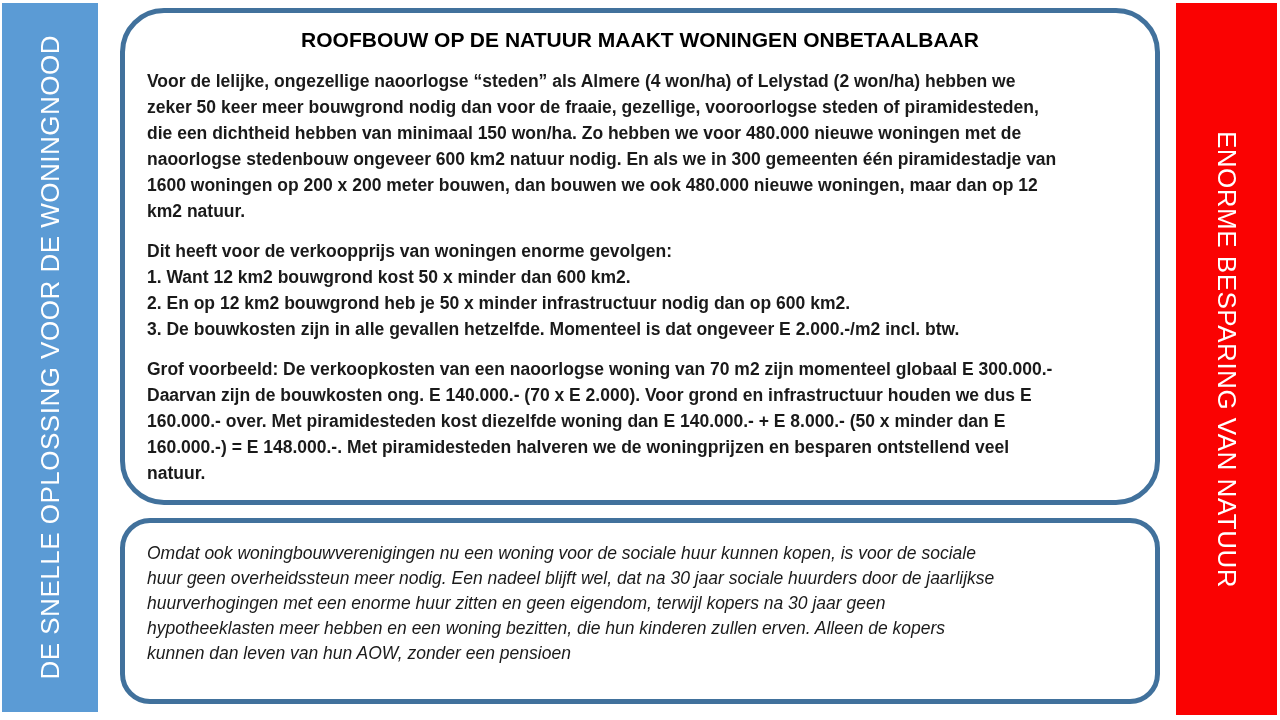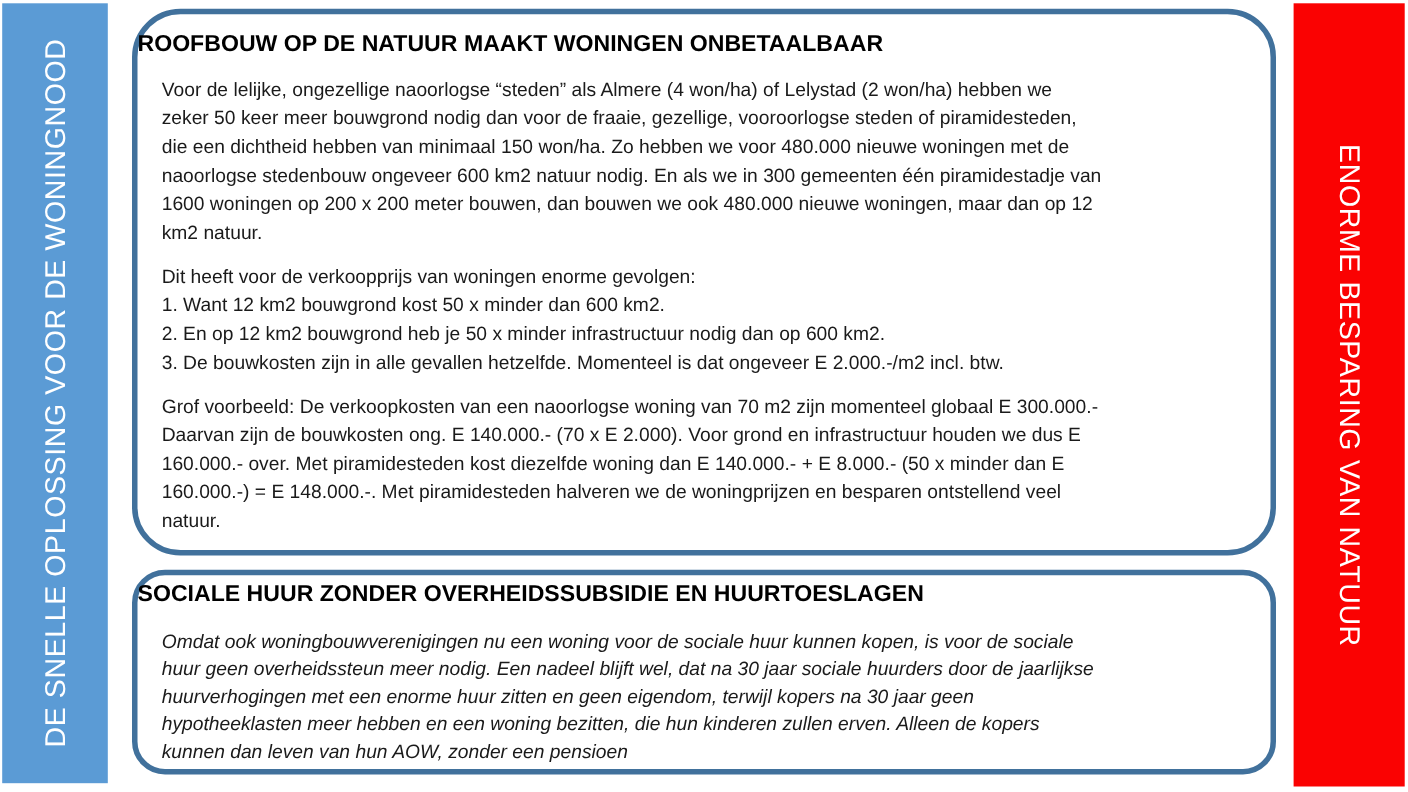--- a/index.html
+++ b/index.html
@@ -32,30 +32,30 @@
     position: absolute;
     left: 120px;
     width: 1040px;
     background: #ffffff;
     border: 5px solid #41719C;
     box-sizing: border-box;
   }
   .panel-top    { top: 8px;   height: 497px; border-radius: 44px; }
   .panel-bottom { top: 518px; height: 186px; border-radius: 30px; }
   .panel-title {
-    text-align: left;
+    text-align: center;
     font-weight: bold;
     font-size: 21px;
     line-height: 26px;
     color: #000000;
   }
   .panel-top    .panel-title { margin-top: 14px; }
   .panel-bottom .panel-title { margin-top: 4px; }
   .panel-body { padding: 0 20px 0 22px; }
-  .panel-top    .panel-body { margin-top: 15px; }
+  .panel-top    .panel-body { margin-top: 15px; font-weight: bold; }
   .panel-bottom .panel-body { margin-top: 18px; font-style: italic; }
   .para {
     margin: 0 0 14px 0;
     font-size: 17.5px;
     line-height: 26px;
     white-space: pre-line;
   }
   .panel-bottom .para { line-height: 25px; }
 </style>
 </head>
@@ -82,21 +82,20 @@
 3. De bouwkosten zijn in alle gevallen hetzelfde. Momenteel is dat ongeveer E 2.000.-/m2 incl. btw.</p>
       <p class="para">Grof voorbeeld: De verkoopkosten van een naoorlogse woning van 70 m2 zijn momenteel globaal  E 300.000.-
 Daarvan zijn de bouwkosten ong. E 140.000.- (70 x E 2.000). Voor grond en infrastructuur houden we dus E
 160.000.- over. Met piramidesteden kost diezelfde woning dan E 140.000.- + E 8.000.- (50 x minder dan E
 160.000.-) = E 148.000.-. Met piramidesteden halveren we de woningprijzen en besparen ontstellend veel
 natuur.</p>
     </div>
   </div>
 
   <div class="panel panel-bottom">
-    <div class="panel-title">SOCIALE HUUR ZONDER OVERHEIDSSUBSIDIE EN HUURTOESLAGEN</div>
     <div class="panel-body">
       <p class="para">Omdat ook woningbouwverenigingen nu een woning voor de sociale huur kunnen kopen, is voor de sociale
 huur geen overheidssteun meer nodig. Een nadeel blijft wel, dat na 30 jaar sociale huurders door de jaarlijkse
 huurverhogingen met een enorme huur zitten en geen eigendom, terwijl kopers na 30 jaar geen
 hypotheeklasten meer hebben en een woning bezitten, die hun kinderen zullen erven. Alleen de kopers
 kunnen dan leven van hun AOW, zonder een pensioen</p>
     </div>
   </div>
 
   <div class="banner banner-right">

